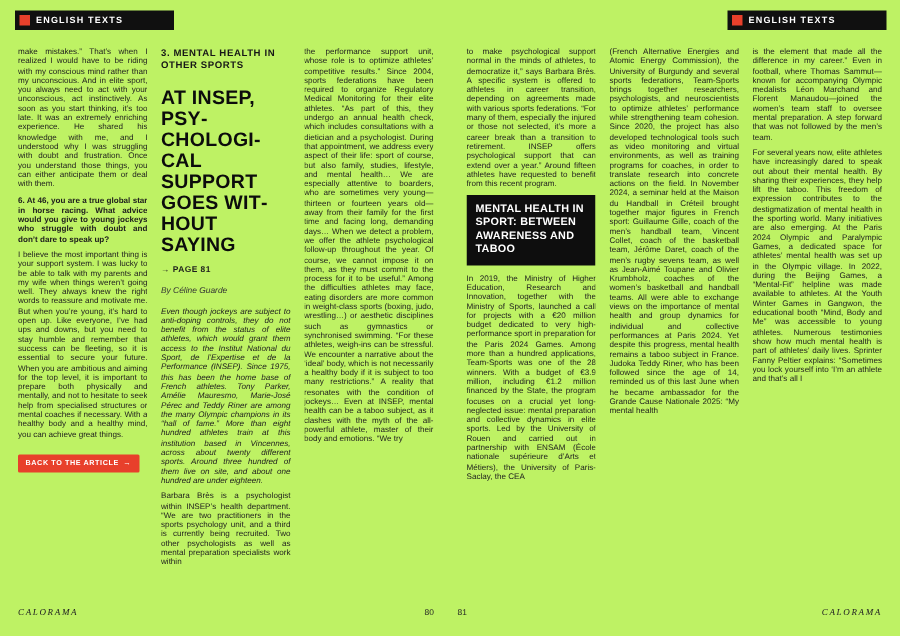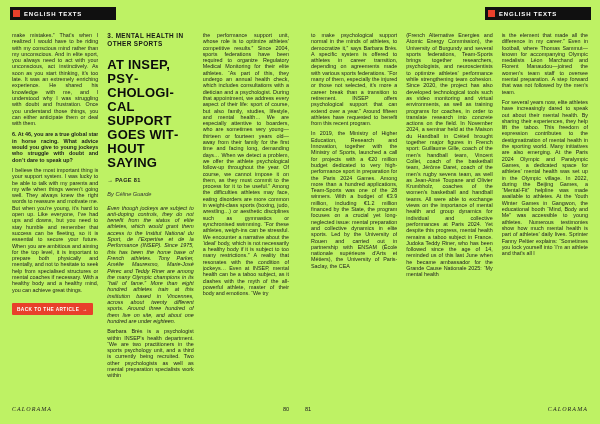--- a/index.html
+++ b/index.html
@@ -108,20 +108,23 @@
       </div>
 
       <div class="col">
         <p class="body">the performance support unit, whose role is to optimize athletes’ competitive results.” Since 2004, sports federations have been required to organize Regulatory Medical Monitoring for their elite athletes. “As part of this, they undergo an annual health check, which includes consultations with a dietician and a psychologist. During that appointment, we address every aspect of their life: sport of course, but also family, studies, lifestyle, and mental health… We are especially attentive to boarders, who are sometimes very young—thirteen or fourteen years old—away from their family for the first time and facing long, demanding days… When we detect a problem, we offer the athlete psychological follow-up throughout the year. Of course, we cannot impose it on them, as they must commit to the process for it to be useful.” Among the difficulties athletes may face, eating disorders are more common in weight-class sports (boxing, judo, wrestling…) or aesthetic disciplines such as gymnastics or synchronised swimming. “For these athletes, weigh-ins can be stressful. We encounter a narrative about the ‘ideal’ body, which is not necessarily a healthy body if it is subject to too many restrictions.” A reality that resonates with the condition of jockeys… Even at INSEP, mental health can be a taboo subject, as it clashes with the myth of the all-powerful athlete, master of their body and emotions. “We try</p>
       </div>
     </div>
 
     <div class="pg">
       <div class="col">
         <p class="body">to make psychological support normal in the minds of athletes, to democratize it,” says Barbara Brès. A specific system is offered to athletes in career transition, depending on agreements made with various sports federations. “For many of them, especially the injured or those not selected, it’s more a career break than a transition to retirement. INSEP offers psychological support that can extend over a year.” Around fifteen athletes have requested to benefit from this recent program.</p>
+        <div class="infobox">
+          <span>MENTAL HEALTH IN SPORT: BE­TWEEN AWARE­NESS AND TABOO</span>
+        </div>
         <p class="body">In 2019, the Ministry of Higher Education, Research and Innovation, together with the Ministry of Sports, launched a call for projects with a €20 million budget dedicated to very high-performance sport in preparation for the Paris 2024 Games. Among more than a hundred applications, Team-Sports was one of the 28 winners. With a budget of €3.9 million, including €1.2 million financed by the State, the program focuses on a crucial yet long-neglected issue: mental preparation and collective dynamics in elite sports. Led by the University of Rouen and carried out in partnership with ENSAM (École nationale supérieure d’Arts et Métiers), the University of Paris-Saclay, the CEA</p>
       </div>
 
       <div class="col">
         <p class="body">(French Alternative Energies and Atomic Energy Commission), the University of Burgundy and several sports federations, Team-Sports brings together researchers, psychologists, and neuroscientists to optimize athletes’ performance while strengthening team cohesion. Since 2020, the project has also developed technological tools such as video monitoring and virtual environments, as well as training programs for coaches, in order to translate research into concrete actions on the field. In November 2024, a seminar held at the Maison du Handball in Créteil brought together major figures in French sport: Guillaume Gille, coach of the men’s handball team, Vincent Collet, coach of the basketball team, Jérôme Daret, coach of the men’s rugby sevens team, as well as Jean-Aimé Toupane and Olivier Krumbholz, coaches of the women’s basketball and handball teams. All were able to exchange views on the importance of mental health and group dynamics for individual and collective performances at Paris 2024. Yet despite this progress, mental health remains a taboo subject in France. Judoka Teddy Riner, who has been followed since the age of 14, reminded us of this last June when he became ambassador for the Grande Cause Nationale 2025: “My mental health</p>
       </div>
 
       <div class="col">
         <p class="body">is the element that made all the difference in my career.” Even in football, where Thomas Sammut—known for accompanying Olympic medalists Léon Marchand and Florent Manaudou—joined the women’s team staff to oversee mental preparation. A step forward that was not followed by the men’s team.</p>
         <p class="body">For several years now, elite athletes have increasingly dared to speak out about their mental health. By sharing their experiences, they help lift the taboo. This freedom of expression contributes to the destigmatization of mental health in the sporting world. Many initiatives are also emerging. At the Paris 2024 Olympic and Paralympic Games, a dedicated space for athletes’ mental health was set up in the Olympic village. In 2022, during the Beijing Games, a “Mental-Fit” helpline was made available to athletes. At the Youth Winter Games in Gangwon, the educational booth “Mind, Body and Me” was accessible to young athletes. Numerous testimonies show how much mental health is part of athletes’ daily lives. Sprinter Fanny Peltier explains: “Sometimes you lock yourself into ‘I’m an athlete and that’s all I</p>

